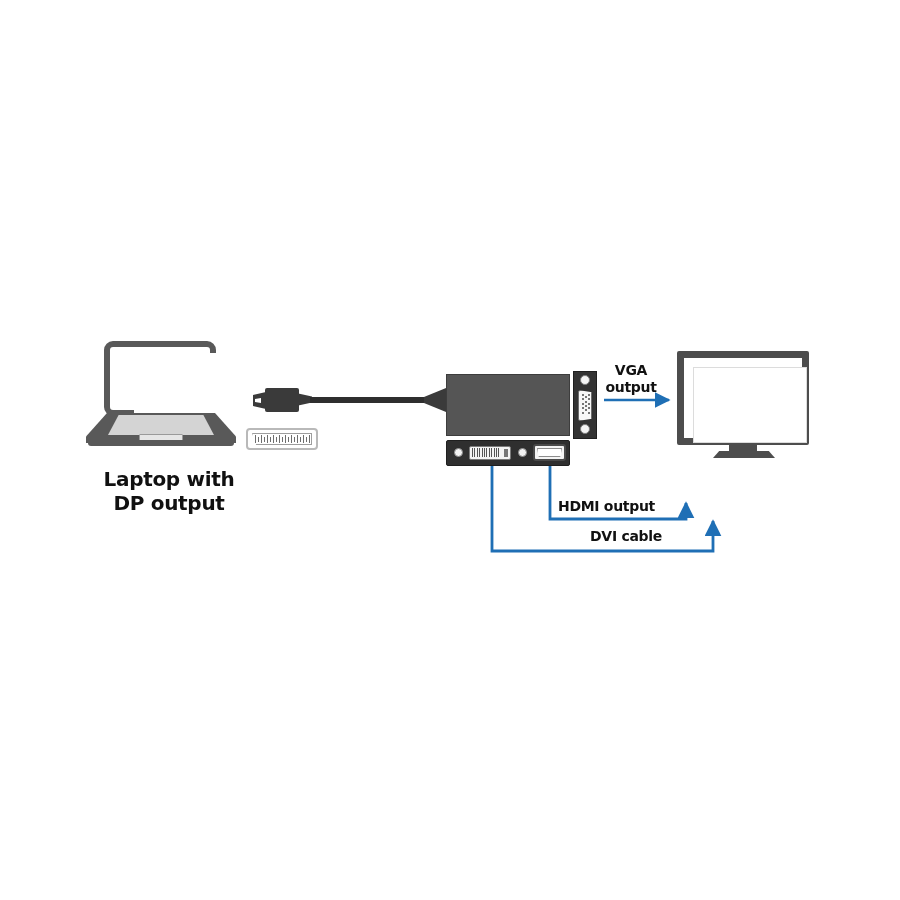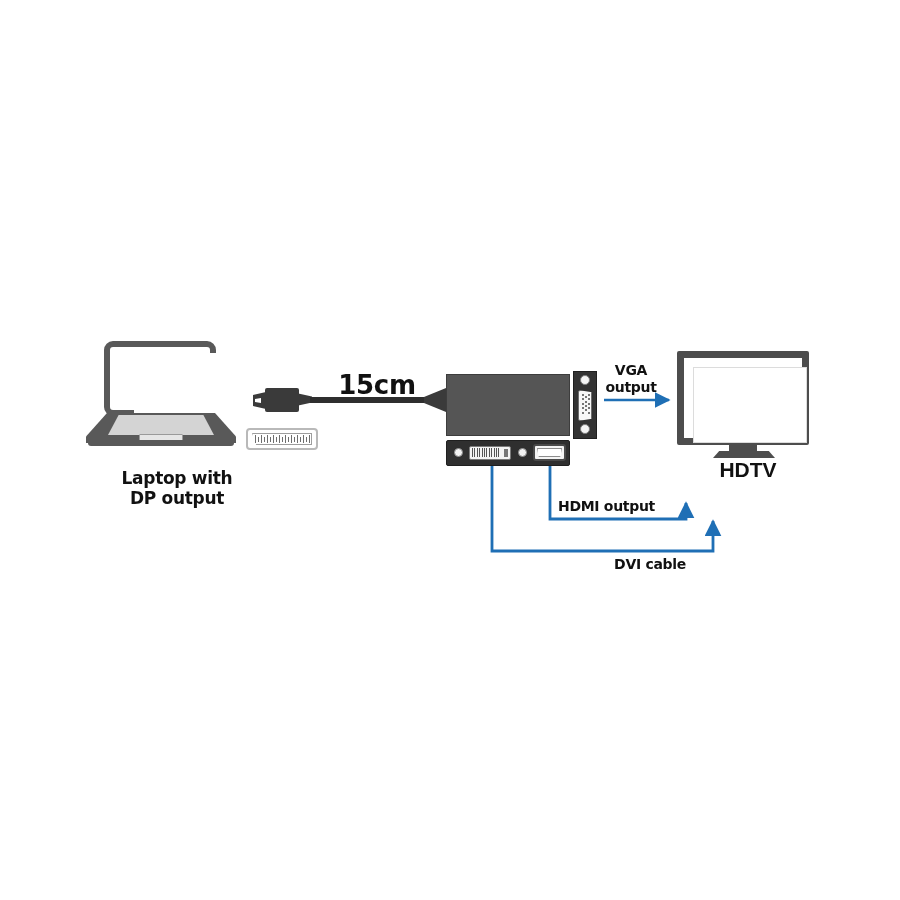--- a/index.html
+++ b/index.html
@@ -59,21 +59,21 @@
     border: 1px solid #9a9a9a;
     box-sizing: border-box;
     border-radius: 1px;
   }
   .base-foot {
     position: absolute; left: 2px; top: 99px;
     width: 146px; height: 6px;
     background: #595959;
     border-radius: 0 0 3px 3px;
   }
-  #laptop-caption { left: 68px; top: 468px; width: 218px; font-size: 17px; }
+  #laptop-caption { left: 60px; top: 468px; width: 218px; font-size: 20px; }
 
   
   .dp-plug-head {
     position: absolute; left: 253px; top: 392px;
     width: 13px; height: 17px;
     background: #3a3a3a;
     clip-path: polygon(0% 18%, 100% 0%, 100% 100%, 0% 82%);
   }
   .dp-plug-head-slot {
     position: absolute; left: 255px; top: 398px;
@@ -246,21 +246,21 @@
     left: 658px; top: 458px; width: 180px;
     font-size: 21px;
     font-family: "Liberation Sans", sans-serif;
     letter-spacing: 0px;
   }
 
   
   #dim-label { left: 322px; top: 370px; width: 110px; font-size: 26px; }
   #vga-label { left: 594px; top: 362px; width: 74px; font-size: 14px; }
   #hdmi-label { left: 558px; top: 498px; width: 120px; font-size: 14px; text-align: left; }
-  #dvi-label  { left: 566px; top: 556px; width: 120px; font-size: 14px; text-align: right; }
+  #dvi-label  { left: 566px; top: 528px; width: 120px; font-size: 14px; text-align: center; }
 
   
   #routing { position: absolute; left: 0; top: 0; }
 </style>
 </head>
 <body>
 
 <div id="stage">
 
   <div id="laptop">
@@ -299,21 +299,20 @@
       <i style="left: 33px; height: 5px; top: 2px;"></i>
       <i style="left: 36px; height: 8px; top: 0px;"></i>
       <i style="left: 39px; height: 5px; top: 2px;"></i>
       <i style="left: 42px; height: 8px; top: 0px;"></i>
       <i style="left: 45px; height: 5px; top: 2px;"></i>
       <i style="left: 48px; height: 8px; top: 0px;"></i>
       <i style="left: 51px; height: 5px; top: 2px;"></i>
       <i style="left: 54px; height: 8px; top: 0px;"></i>
     </div>
 
-  <div class="label" id="dim-label">15cm</div>
 
   <div class="adapter-body"></div>
   <div class="adapter-bottom"></div>
 
   <div class="screw" style="left:454px; top:448px;"></div>
   <div class="screw" style="left:518px; top:448px;"></div>
 
   <div class="dvi-port"></div>
   <div class="dvi-pins" id="dvi-pins">
       <i style="left: 0px; top: 0px;"></i>
@@ -379,21 +378,20 @@
       <i style="left: 6.5px; top: 17.6px;"></i>
     </div>
 
   <div id="hdtv">
     <div class="tv-bezel">
       <div class="tv-screen"></div>
     </div>
     <div class="tv-neck"></div>
     <div class="tv-foot"></div>
   </div>
-  <div class="label" id="hdtv-caption">HDTV</div>
 
   <svg id="routing" width="900" height="900">
     <defs>
       <marker id="arrR" markerWidth="7" markerHeight="7" refX="5.4" refY="3" orient="auto" markerUnits="strokeWidth">
         <path d="M0,0 L6,3 L0,6 z" fill="#1f6fb5"></path>
       </marker>
       <marker id="arrU" markerWidth="7" markerHeight="7" refX="5.4" refY="3" orient="auto" markerUnits="strokeWidth">
         <path d="M0,0 L6,3 L0,6 z" fill="#1f6fb5"></path>
       </marker>
     </defs>

